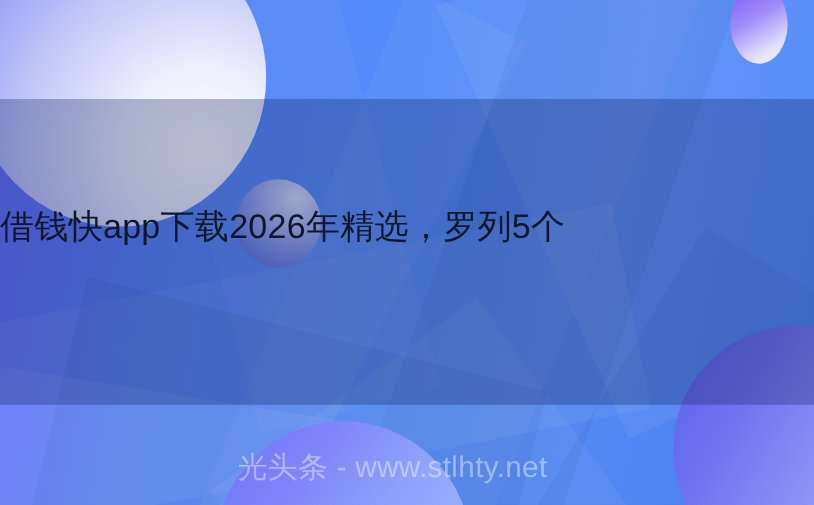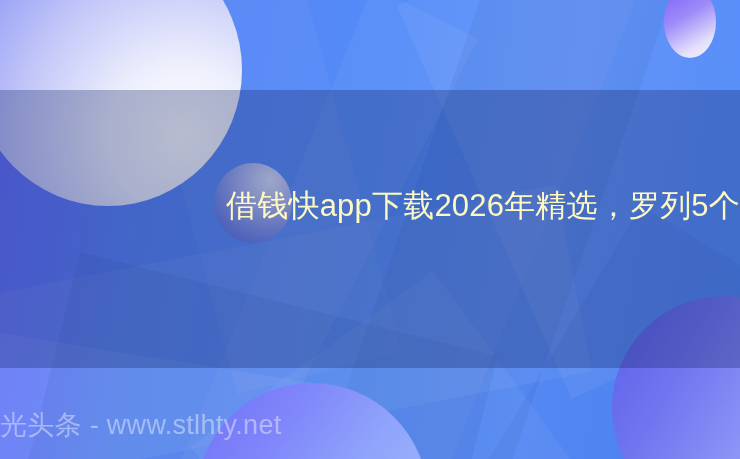--- a/index.html
+++ b/index.html
@@ -130,36 +130,36 @@
   }
   .band-top    { top: 0;     height: 90px;  background: rgba(255,255,255,0.00); }
   .band-middle { top: 90px;  height: 278px; background: rgba(16,32,96,0.30); }
   .band-bottom { top: 368px; height: 91px;  background: rgba(255,255,255,0.00); }
 
   
   .title {
     position: absolute;
     left: 0; right: 0;
     top: 182px;
-    text-align: right;
-    color: #fef9c3;
+    text-align: left;
+    color: #0f172a;
     font-size: 31px;
     line-height: 47px;
     letter-spacing: 0.2px;
     font-weight: 400;
     white-space: nowrap;
   }
   .title-line { display: block; }
 
   
   .watermark {
     position: absolute;
     left: 0; right: 26px;
     top: 408px;
-    text-align: left;
+    text-align: center;
     font-size: 27px;
     line-height: 34px;
     color: rgba(255,255,255,0.42);
     letter-spacing: 0.3px;
     white-space: nowrap;
   }
 </style>
 </head>
 <body>
 

